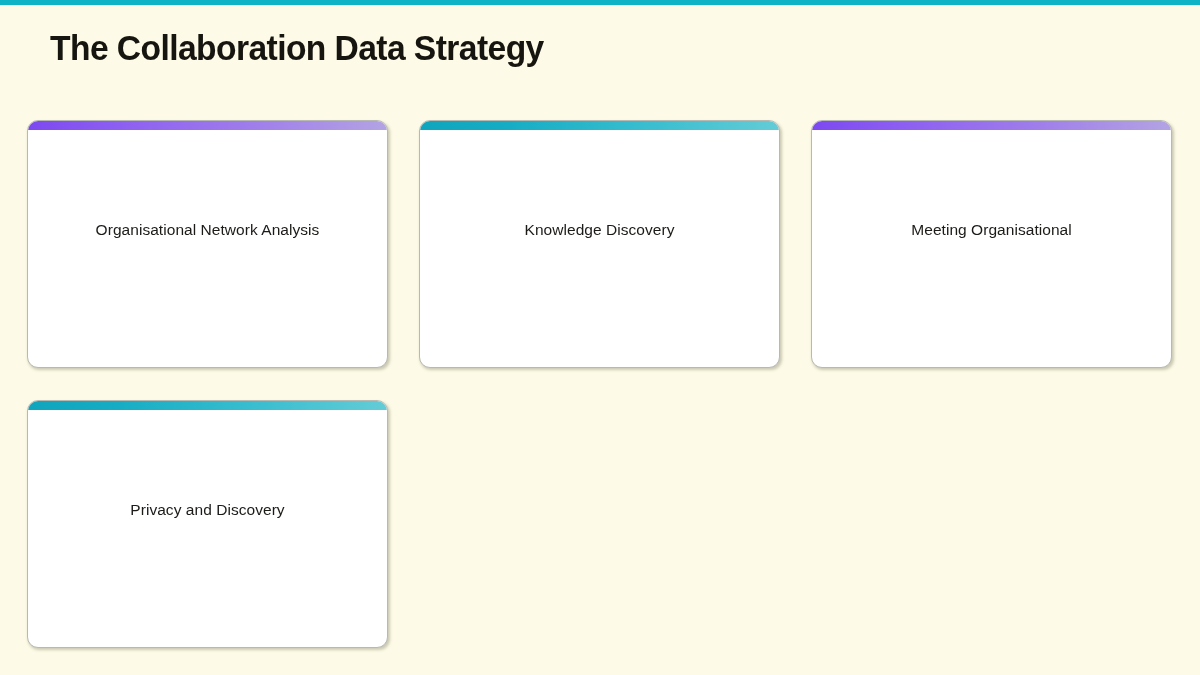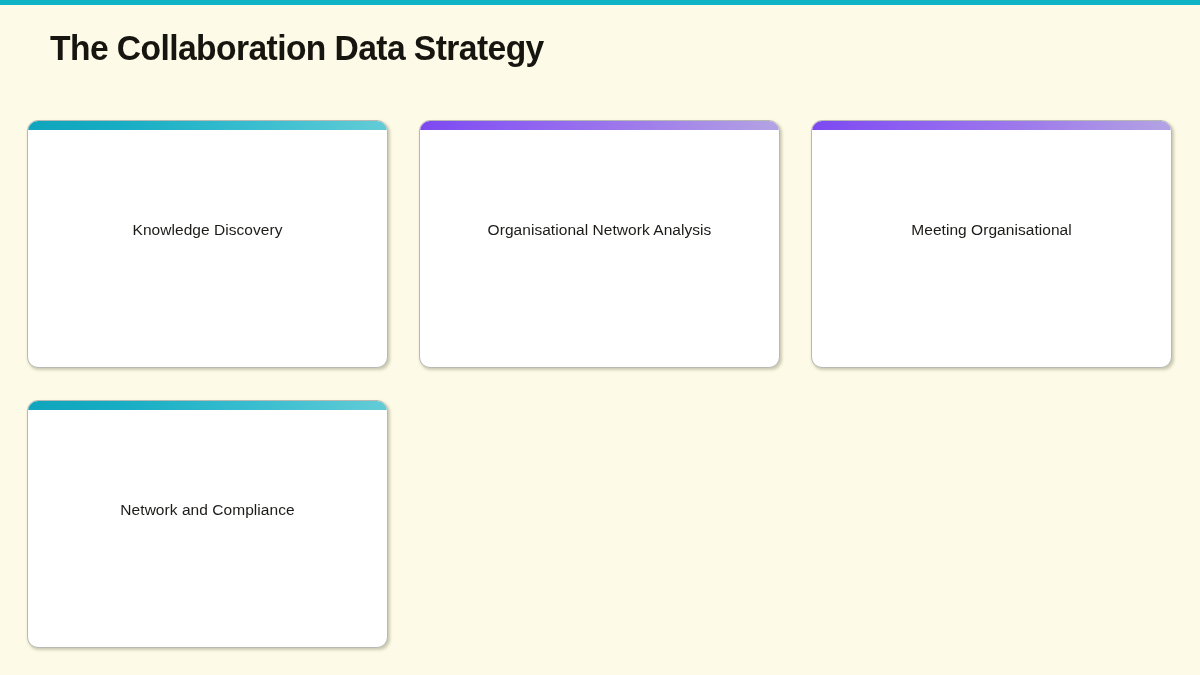--- a/index.html
+++ b/index.html
@@ -95,32 +95,32 @@
 </head>
 <body>
 
 <div id="top-accent-bar"></div>
 
 <h1 id="page-title">The Collaboration Data Strategy</h1>
 
 <div id="card-grid">
 
   <div class="card">
-    <div class="card-accent accent-teal"></div>
-    <div class="card-label">Knowledge Discovery</div>
+    <div class="card-accent accent-purple"></div>
+    <div class="card-label">Organisational Network Analysis</div>
   </div>
 
   <div class="card">
-    <div class="card-accent accent-purple"></div>
-    <div class="card-label">Organisational Network Analysis</div>
+    <div class="card-accent accent-teal"></div>
+    <div class="card-label">Knowledge Discovery</div>
   </div>
 
   <div class="card">
     <div class="card-accent accent-purple"></div>
     <div class="card-label">Meeting Organisational</div>
   </div>
 
   <div class="card">
     <div class="card-accent accent-teal"></div>
-    <div class="card-label">Network and Compliance</div>
+    <div class="card-label">Privacy and Discovery</div>
   </div>
 
 </div>
 
 </body></html>

